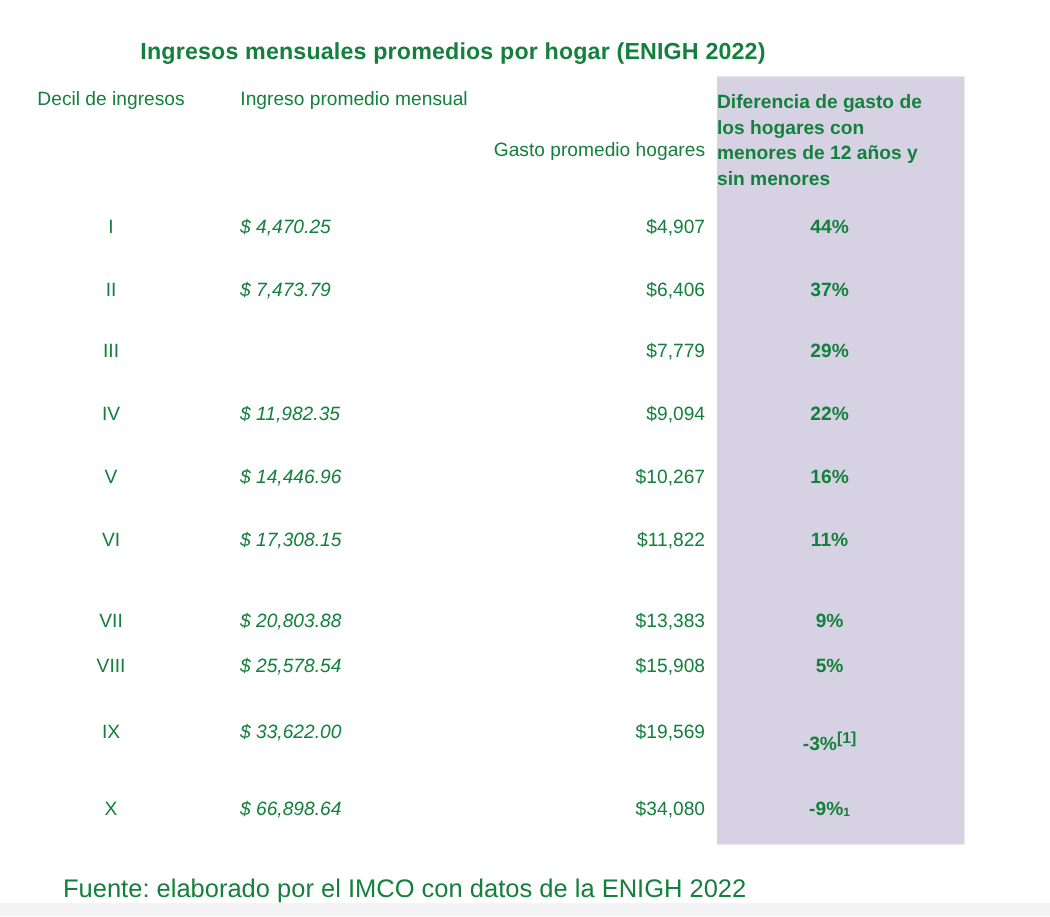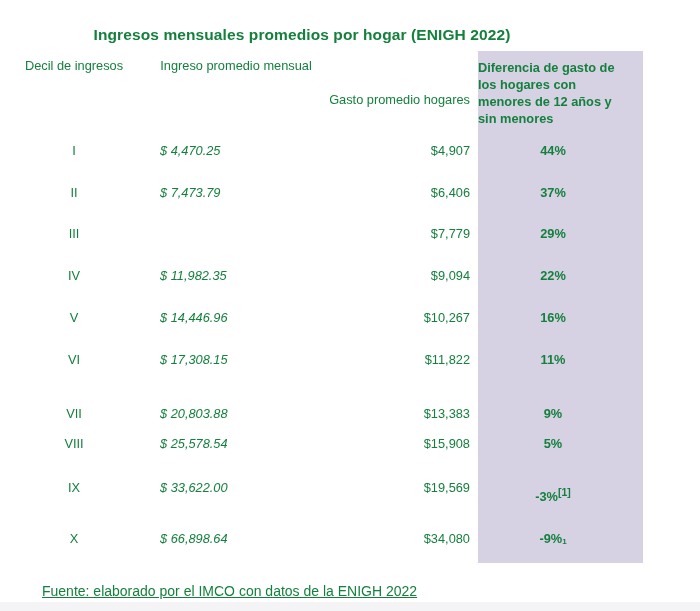--- a/index.html
+++ b/index.html
@@ -55,22 +55,21 @@
   .c2 { left: 160px; width: 152px; text-align: left; font-style: italic; }
   .c3 { left: 322px; width: 148px; text-align: right; }
   .c4 { left: 478px; width: 150px; text-align: center; font-weight: bold; }
   .c4.offset { top: 4px; }
   .note-sup { font-size: 10.5px; font-weight: bold; vertical-align: 5px; letter-spacing: 0; }
   .note-sub { font-size: 8px; font-weight: bold; vertical-align: -1px; }
   .footer {
     position: absolute;
     left: 42px;
     top: 583px;
-    font-size: 14px;
-    text-decoration: underline;
+    font-size: 17px;
   }
   .bottom-strip {
     position: absolute;
     left: 0;
     top: 602px;
     width: 700px;
     height: 9px;
     background: #f4f4f6;
   }
 </style>

